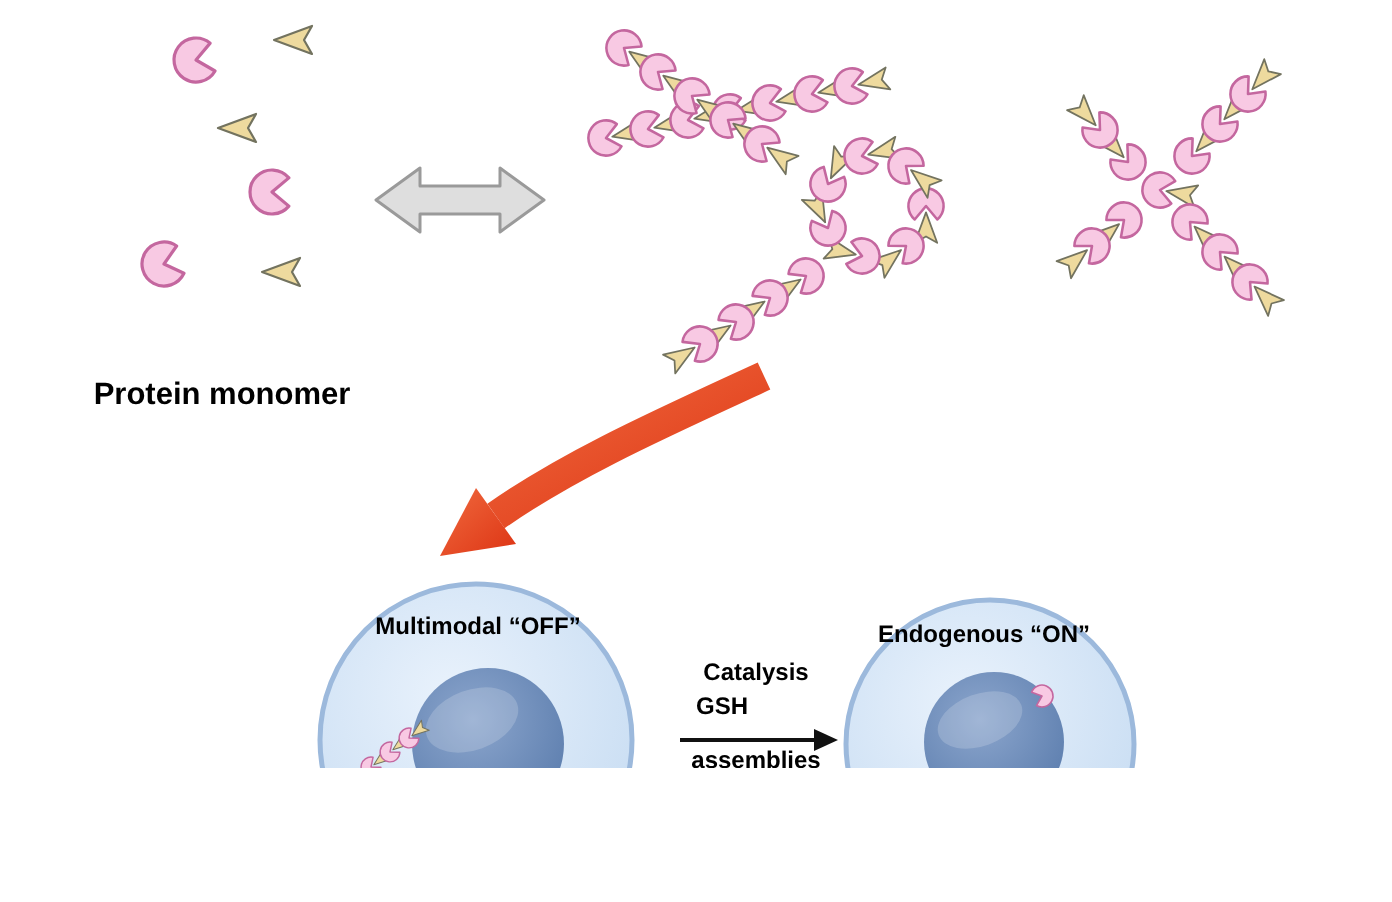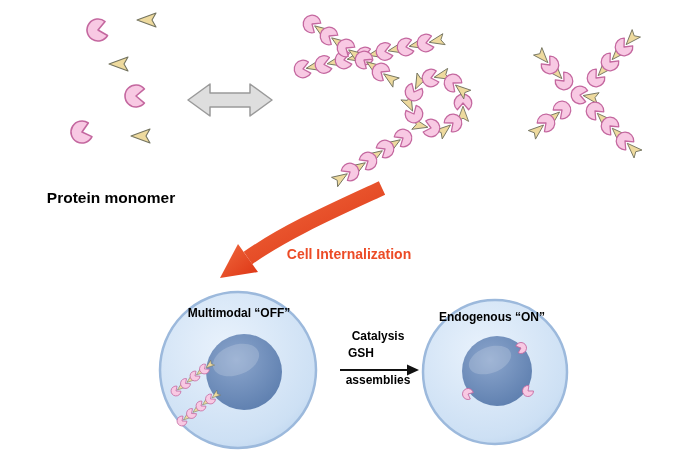--- a/index.html
+++ b/index.html
@@ -5,21 +5,21 @@
   html,body{margin:0;padding:0;background:#fff}
   body{font-family:"Liberation Sans", sans-serif}
   :root{
     --protein-fill:#f8c9e3; --protein-stroke:#c4679f;
     --dart-fill:#eeda9e;   --dart-stroke:#73735f;
     --equilibrium-fill:#dedede; --equilibrium-stroke:#9a9a9a;
     --internalization-arrow:#ec4b26;
     --cell-stroke:#9cb9dc;
     --label-text:#000000;
   }
-  .canvas{position:relative;width:696px;height:451px;background:#fff;overflow:hidden}
+  .canvas{position:relative;width:696px;height:384px;background:#fff;overflow:hidden}
   .fig{position:absolute;left:0;top:0}
   .lbl{position:absolute;transform:translateX(-50%);font-weight:bold;color:var(--label-text);white-space:nowrap;line-height:1.1}
   .lbl.main{font-size:15.5px}
   .lbl.sub{font-size:12px}
   .lbl.red{font-size:14px;color:var(--internalization-arrow)}
 </style>
 </head>
 <body>
 
 <div class="canvas">
@@ -141,19 +141,18 @@
       <ellipse cx="490" cy="360" rx="22" ry="13" fill="#ffffff" opacity="0.18" transform="rotate(-20 490 360)"></ellipse>
       <g>
         <use href="#pacman" transform="translate(468,394) rotate(25) scale(0.5)"></use>
         <use href="#pacman" transform="translate(528,391) rotate(-40) scale(0.5)"></use>
         <use href="#pacman" transform="translate(521,348) rotate(160) scale(0.5)"></use>
       </g>
     </g>
   </svg>
 
   <div class="lbl main" style="left:111px;top:189px">Protein monomer</div>
-  <div class="lbl red" style="left:349px;top:247px">Cell Internalization</div>
   <div class="lbl sub" style="left:239px;top:307px">Multimodal “OFF”</div>
   <div class="lbl sub" style="left:492px;top:311px">Endogenous “ON”</div>
   <div class="lbl sub" style="left:378px;top:330px">Catalysis</div>
   <div class="lbl sub" style="left:361px;top:347px">GSH</div>
   <div class="lbl sub" style="left:378px;top:374px">assemblies</div>
 </div>
 
 </body></html>

